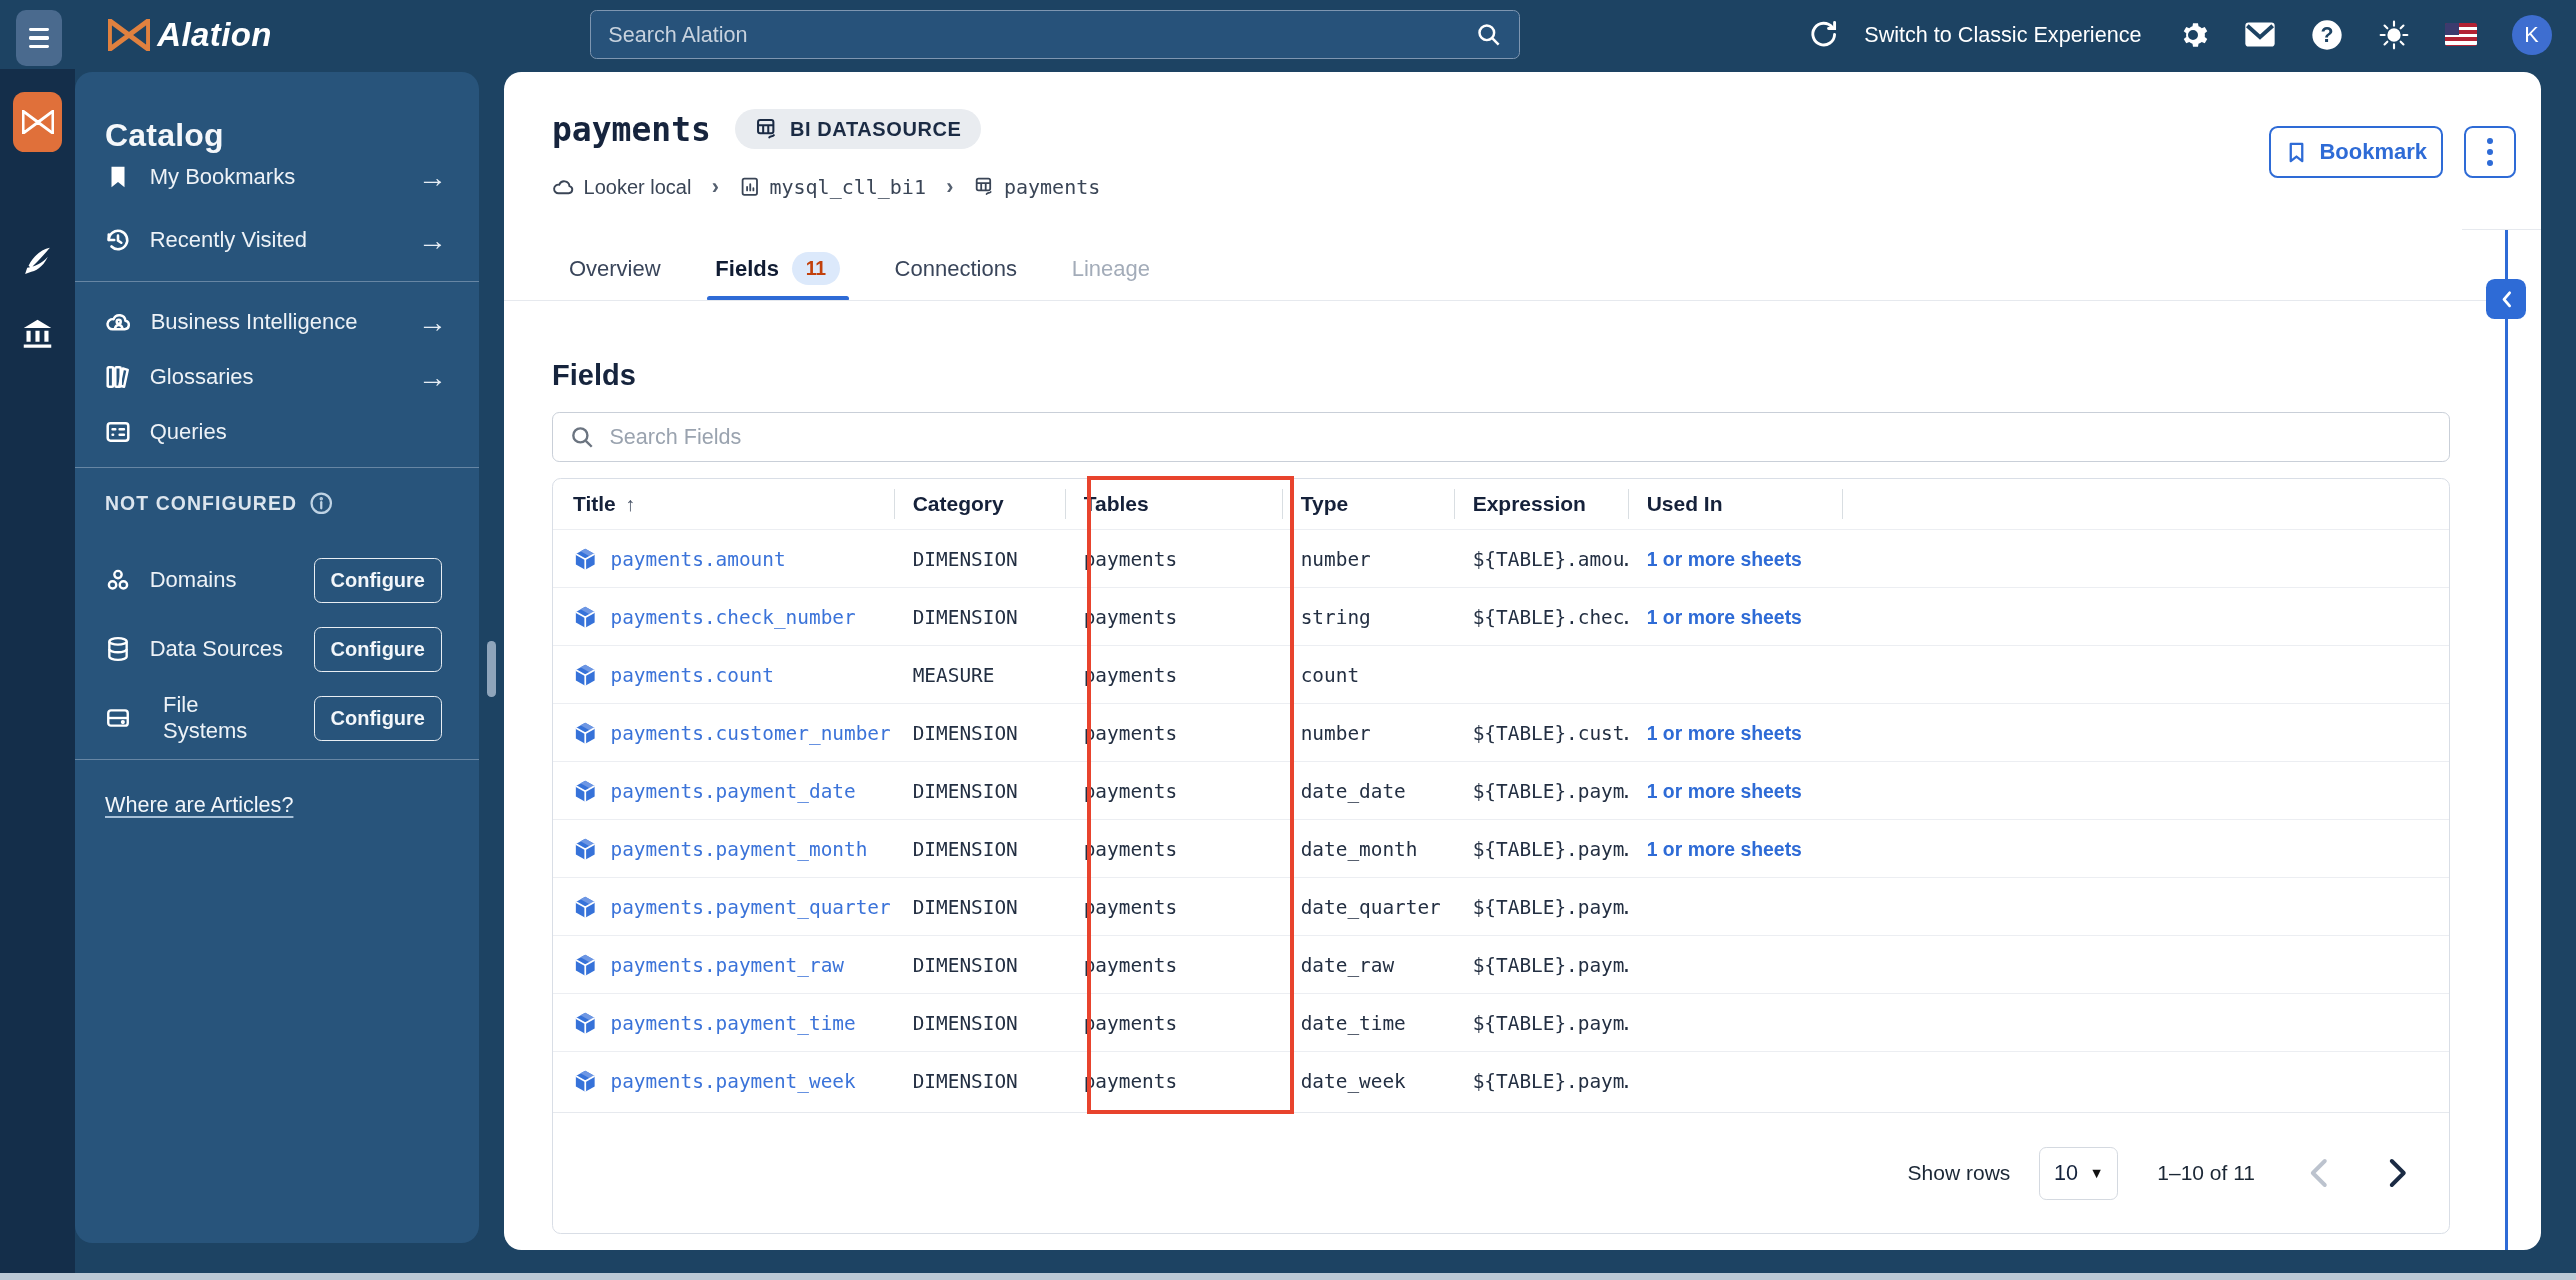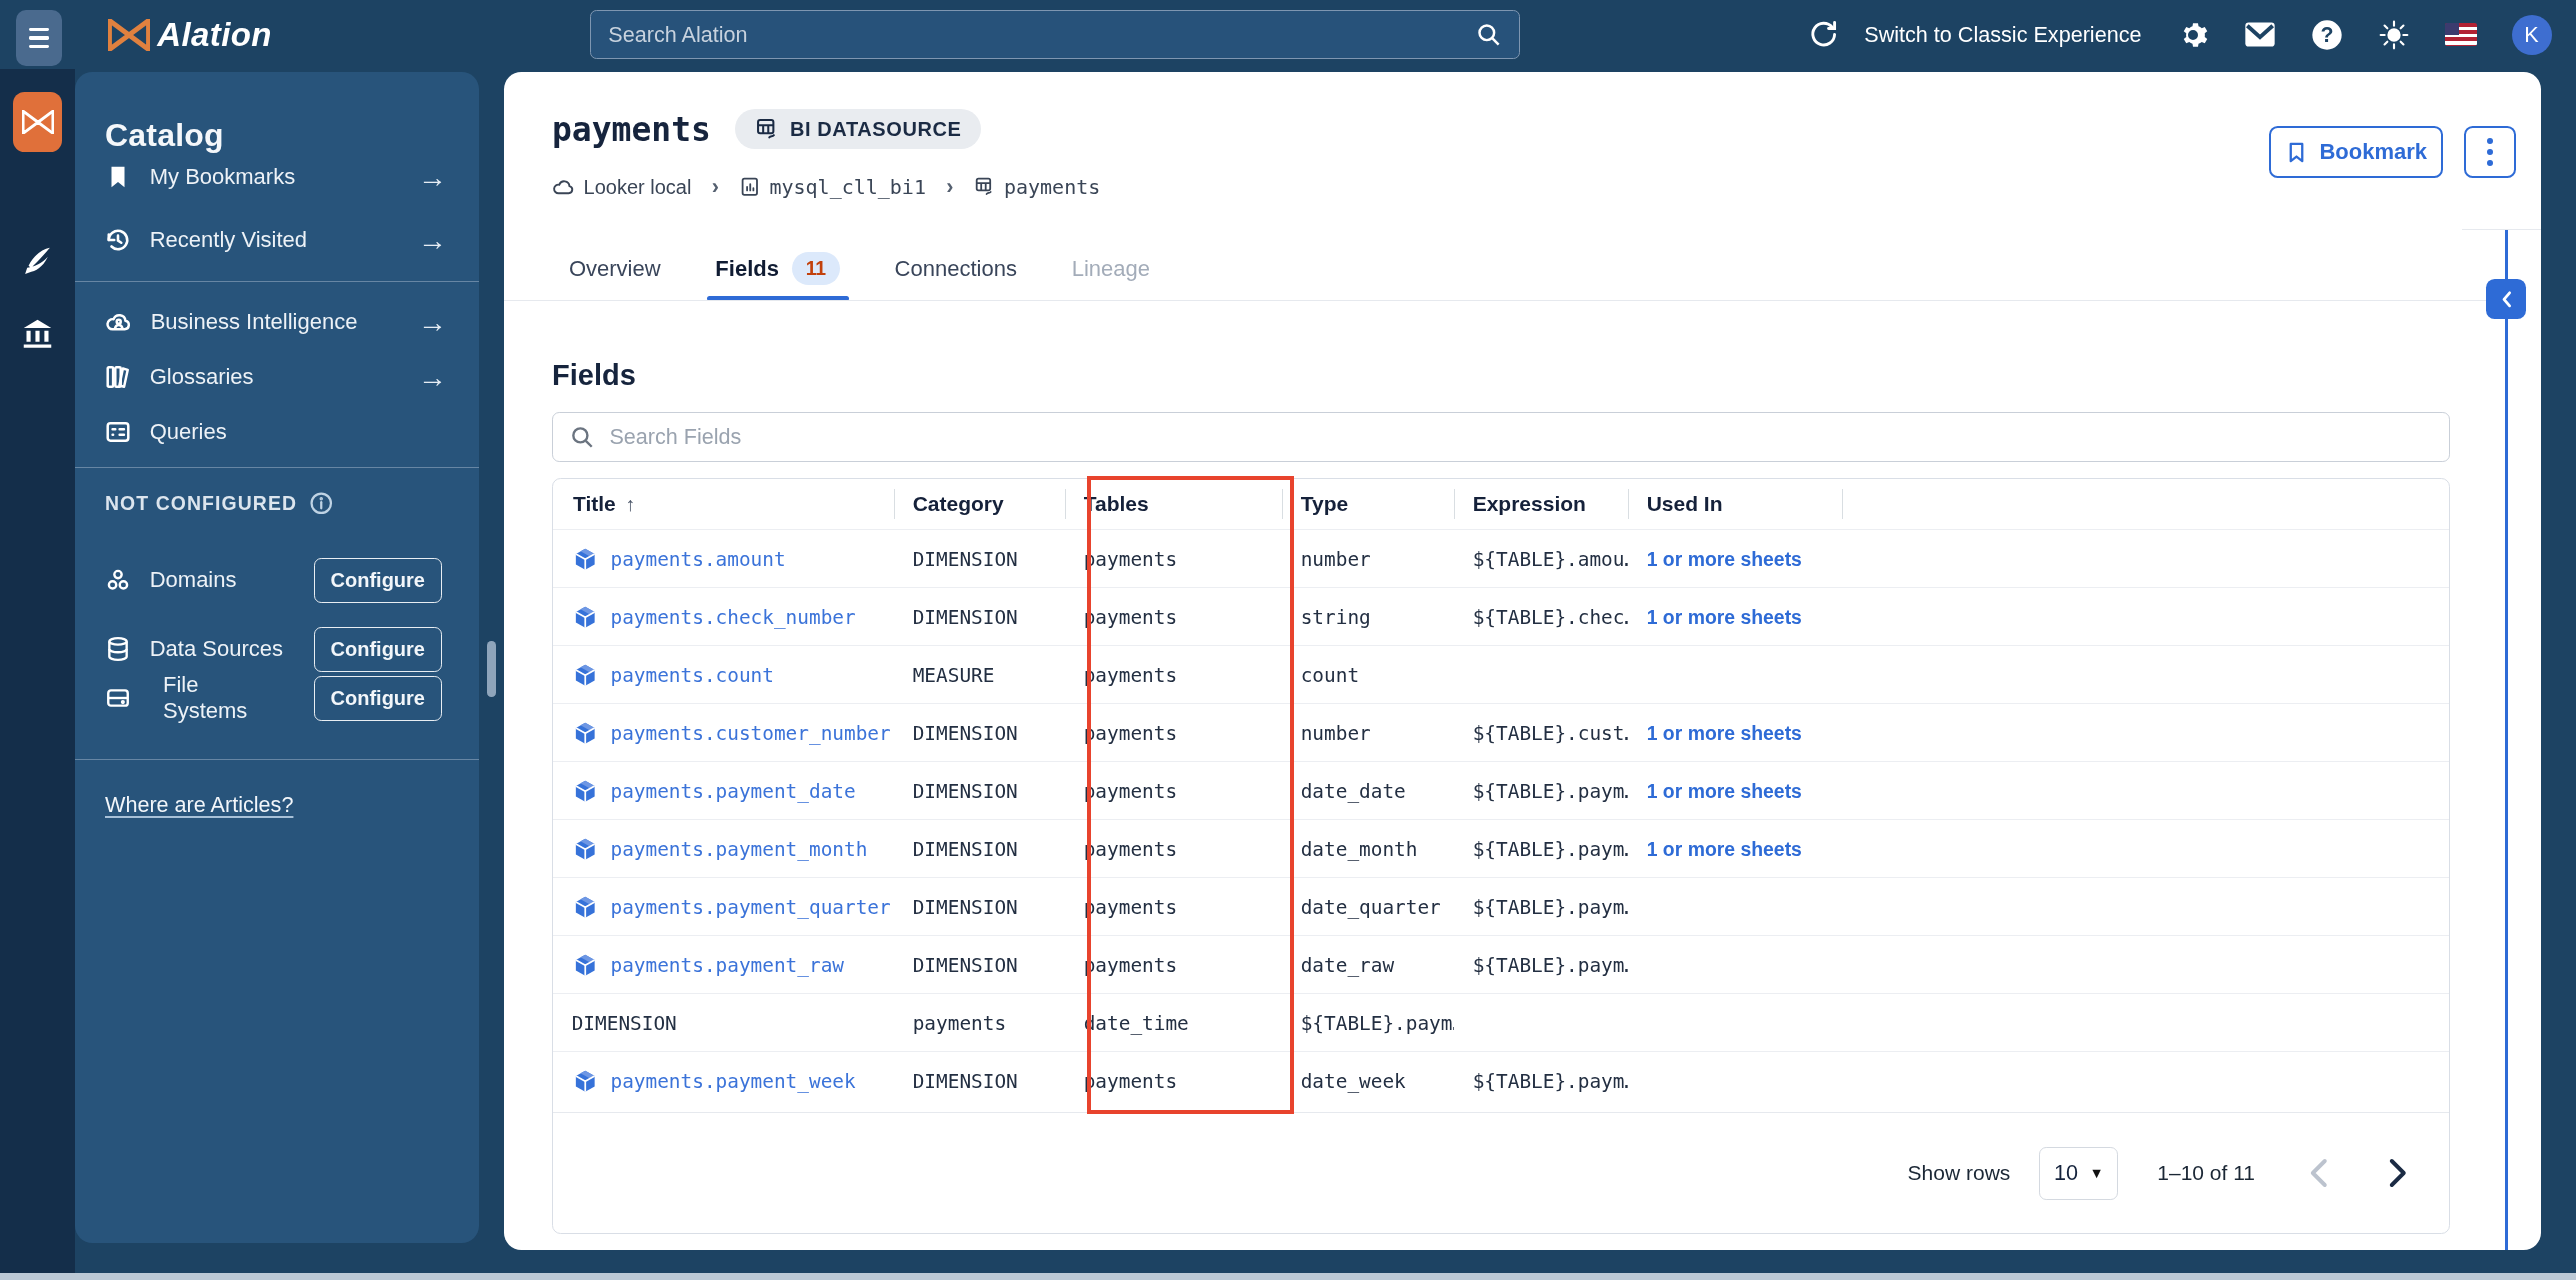--- a/index.html
+++ b/index.html
@@ -320,21 +320,21 @@
       <span>
         <svg width="26" height="26" viewBox="0 0 24 24" fill="none" stroke="#fff" stroke-width="2.2">
             <ellipse cx="12" cy="5" rx="8" ry="3"></ellipse>
             <path d="M4 5v7c0 1.7 3.6 3 8 3s8-1.3 8-3V5"></path>
             <path d="M4 12v7c0 1.7 3.6 3 8 3s8-1.3 8-3v-7"></path>
           </svg>
       </span>
       <span class="grow">Data Sources</span>
       <button class="cfg-btn">Configure</button>
     </div>
-    <div class="cfg-row" style="top:600px;gap:32px;">
+    <div class="cfg-row" style="top:620px;gap:32px;">
       <span>
         <svg width="26" height="26" viewBox="0 0 24 24" fill="none" stroke="#fff" stroke-width="2.2" stroke-linejoin="round">
             <rect x="3" y="5" width="18" height="14" rx="2.5"></rect>
             <path d="M3 12h18"></path>
             <circle cx="16.5" cy="15.8" r="0.8" fill="#fff"></circle>
           </svg>
       </span>
       <span class="grow">File Systems</span>
       <button class="cfg-btn">Configure</button>
     </div>
@@ -618,20 +618,31 @@
               <a class="tlink mono">payments.payment_raw</a>
             </div>
             <div class="tc mono">DIMENSION</div>
             <div class="tc mono">payments</div>
             <div class="tc mono">date_raw</div>
             <div class="tc mono">${TABLE}.paym…</div>
             <div class="tc"></div>
             <div class="tc"></div>
           </div>
           <div class="tgrid trow">
+            <div class="tc tc-title">
+              <span>
+                <svg width="24.5" height="24.5" viewBox="0 0 24 24">
+                  <path d="M12 1.6 21.2 6.8v10.4L12 22.4 2.8 17.2V6.8z" fill="#3672D9"></path>
+                  <path d="M12 1.6 21.2 6.8 16.6 9.4 7.4 4.2z" fill="#6E97E4"></path>
+                  <path d="M12 12v10.4" stroke="#fff" stroke-width="1.7" fill="none"></path>
+                  <path d="M2.8 6.8 12 12l9.2-5.2" stroke="#fff" stroke-width="1.7" fill="none"></path>
+                </svg>
+              </span>
+              <a class="tlink mono">payments.payment_time</a>
+            </div>
             <div class="tc mono">DIMENSION</div>
             <div class="tc mono">payments</div>
             <div class="tc mono">date_time</div>
             <div class="tc mono">${TABLE}.paym…</div>
             <div class="tc"></div>
             <div class="tc"></div>
           </div>
           <div class="tgrid trow">
             <div class="tc tc-title">
               <span>

